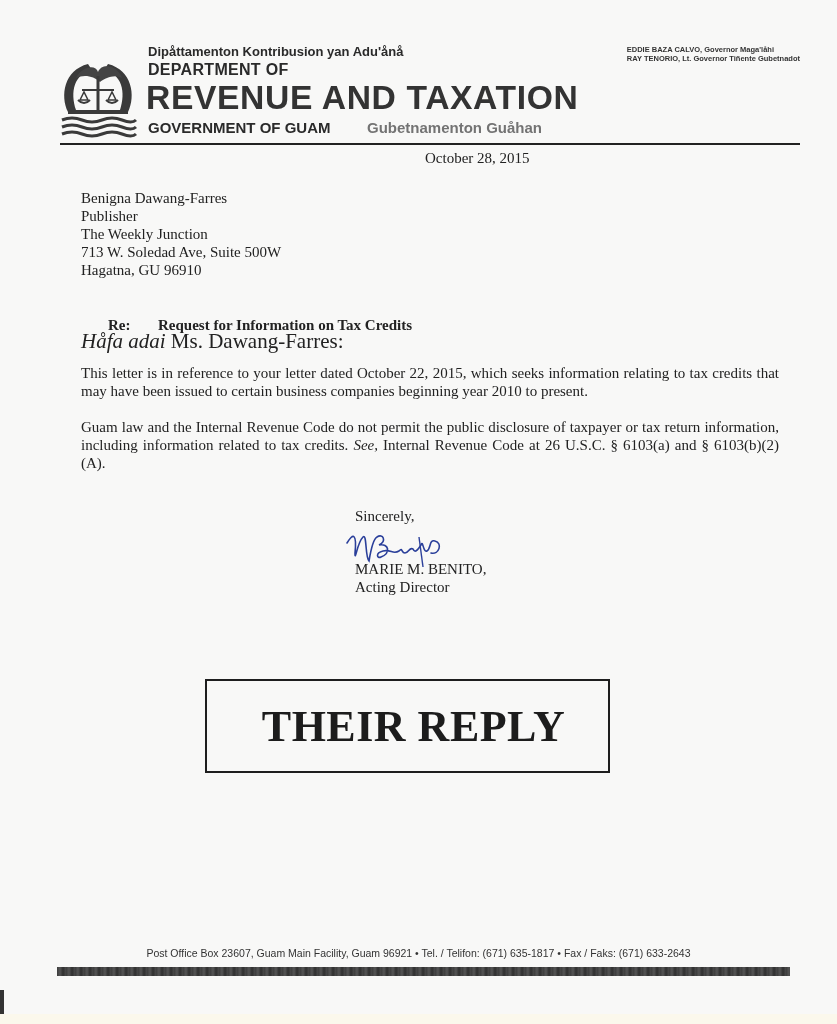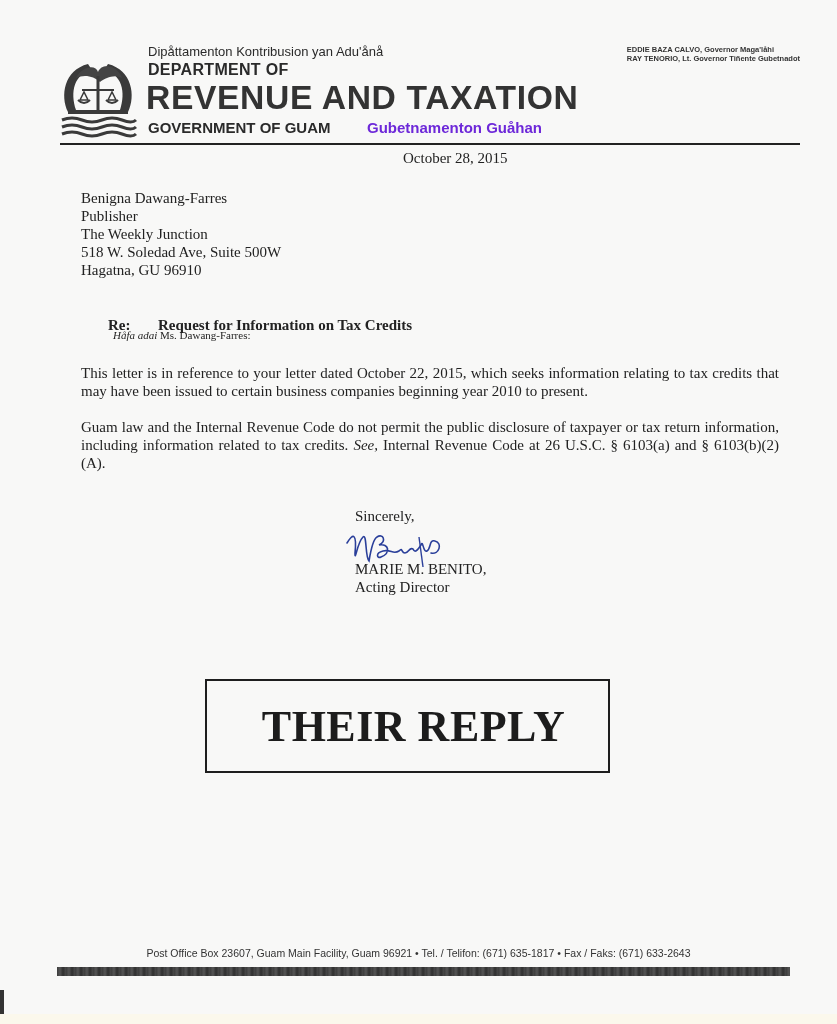--- a/index.html
+++ b/index.html
@@ -8,37 +8,37 @@
     background: #f7f7f6;
     font-family: "Liberation Serif", serif;
     color: #222;
   }
   .page { position: absolute; left: 0; top: 0; width: 837px; height: 1014px; background: #f8f8f7; }
   .bottom-strip { position: absolute; left: 0; top: 1014px; width: 837px; height: 10px; background: #fbf8ec; }
   .left-edge { position: absolute; left: 0; top: 990px; width: 4px; height: 24px; background: #333; }
 
   
   .logo { position: absolute; left: 58px; top: 56px; width: 80px; height: 82px; }
-  .lh-chamorro { position: absolute; left: 148px; top: 44px; font-family: "Liberation Sans", sans-serif; font-size: 13px; font-weight: normal; color: #2a2a2a; }
+  .lh-chamorro { position: absolute; left: 148px; top: 44px; font-family: "Liberation Sans", sans-serif; font-size: 13px; font-weight: bold; color: #2a2a2a; }
   .lh-dept { position: absolute; left: 148px; top: 61px; font-family: "Liberation Sans", sans-serif; font-size: 16px; font-weight: bold; color: #2a2a2a; letter-spacing: 0.3px; }
   .lh-title { position: absolute; left: 146px; top: 79px; font-family: "Liberation Sans", sans-serif; font-size: 33px; font-weight: bold; color: #333; letter-spacing: 0.6px; transform: scaleX(1.02); transform-origin: left; }
   .lh-gov { position: absolute; left: 148px; top: 119px; font-family: "Liberation Sans", sans-serif; font-size: 15px; font-weight: bold; color: #2a2a2a; }
-  .lh-gov-ch { position: absolute; left: 367px; top: 119px; font-family: "Liberation Sans", sans-serif; font-size: 15px; font-weight: bold; color: #6d28d9; }
+  .lh-gov-ch { position: absolute; left: 367px; top: 119px; font-family: "Liberation Sans", sans-serif; font-size: 15px; font-weight: bold; color: #737373; }
   .lh-rule { position: absolute; left: 60px; top: 143px; width: 740px; height: 2px; background: #222; }
 
   .officials { position: absolute; right: 37px; font-family: "Liberation Sans", sans-serif; font-size: 7.5px; font-weight: bold; color: #333; text-align: left; line-height: 9px; }
   .officials.top { top: 45px; }
   .officials.bottom { top: 82px; }
 
   
-  .date { position: absolute; left: 403px; top: 150px; font-size: 15px; }
+  .date { position: absolute; left: 425px; top: 150px; font-size: 15px; }
   .address { position: absolute; left: 81px; top: 189px; font-size: 15px; line-height: 18px; }
   .re { position: absolute; left: 108px; top: 293px; font-size: 15px; font-weight: bold; }
   .re .re-label { display: inline-block; width: 50px; margin-top: 24px; }
-  .salutation { position: absolute; left: 81px; top: 329px; font-size: 11px; margin-left: 32px; }
+  .salutation { position: absolute; left: 81px; top: 329px; font-size: 21px; }
   .salutation i { font-style: italic; }
   .para { position: absolute; left: 81px; width: 698px; font-size: 15px; line-height: 18px; text-align: justify; }
   .para.p1 { top: 364px; }
   .para.p2 { top: 418px; }
   .para i { font-style: italic; }
 
   .closing { position: absolute; left: 355px; top: 507px; font-size: 15px; line-height: 18px; }
   .signature { position: absolute; left: 343px; top: 523px; width: 120px; height: 50px; }
   .signer { position: absolute; left: 355px; top: 560px; font-size: 15px; line-height: 18px; }
 
@@ -83,21 +83,21 @@
     <div>EDDIE BAZA CALVO, Governor  Maga'låhi</div>
     <div>RAY TENORIO, Lt. Governor  Tiñente Gubetnadot</div>
   </div>
 
   <div class="date">October 28, 2015</div>
 
   <div class="address">
     <div>Benigna Dawang-Farres</div>
     <div>Publisher</div>
     <div>The Weekly Junction</div>
-    <div>518 W. Soledad Ave, Suite 500W</div>
+    <div>713 W. Soledad Ave, Suite 500W</div>
     <div>Hagatna, GU 96910</div>
   </div>
 
   <div class="re">
     <span class="re-label">Re:</span><span>Request for Information on Tax Credits</span>
   </div>
 
   <div class="salutation">
     <i>Håfa adai</i><span> Ms. Dawang-Farres:</span>
   </div>

